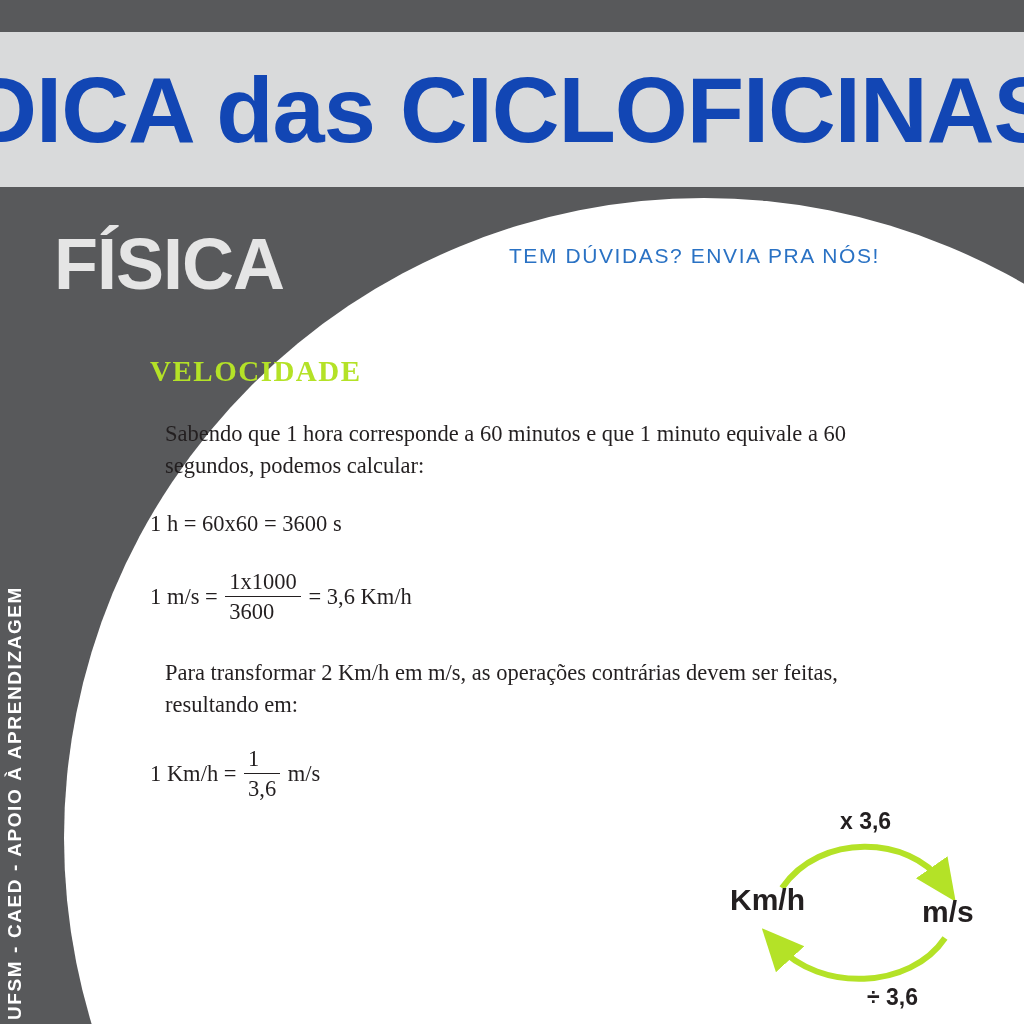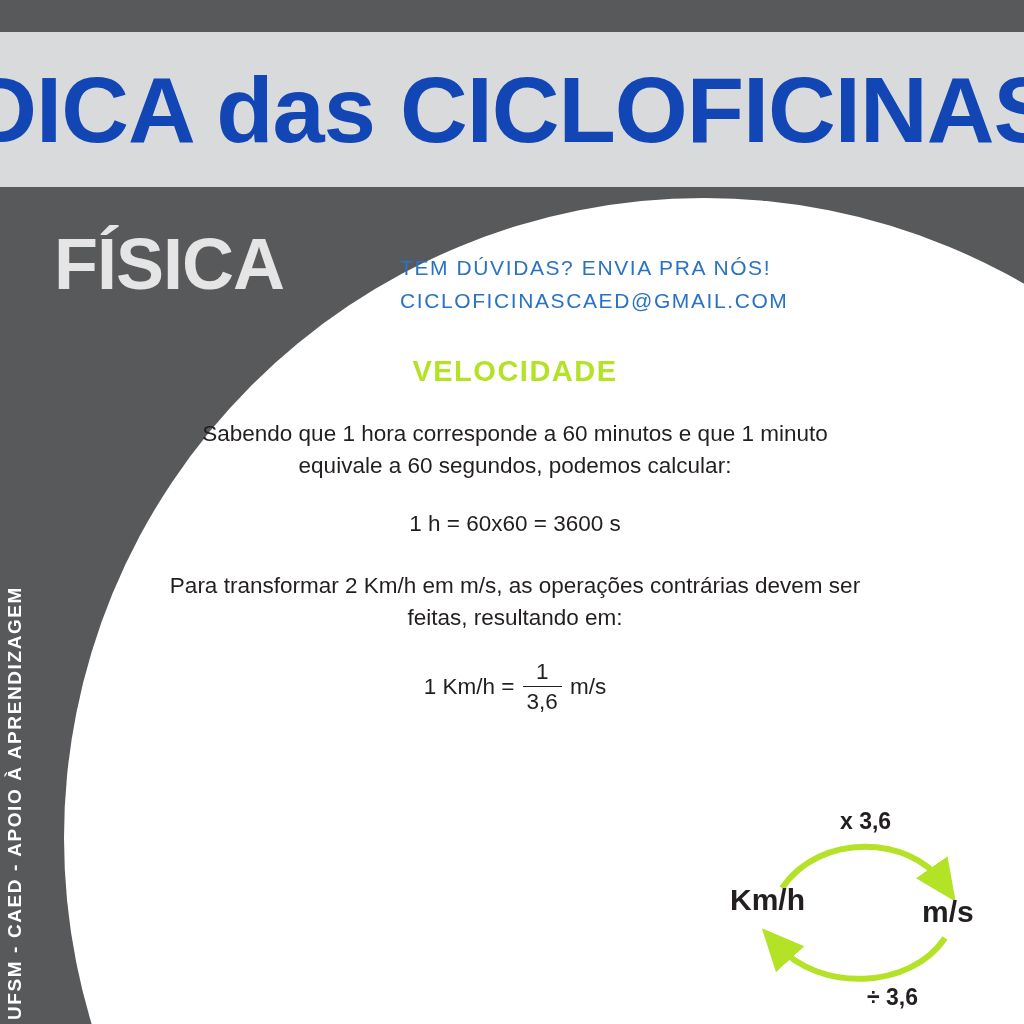--- a/index.html
+++ b/index.html
@@ -85,42 +85,42 @@
     font-weight: bold;
     letter-spacing: 1.6px;
     color: #ffffff;
     white-space: nowrap;
   }
 
   
   .contact {
     position: absolute;
     left: 400px;
-    top: 252px;
+    top: 240px;
     width: 480px;
-    text-align: left;
+    text-align: right;
     color: #2a72c4;
     z-index: 5;
   }
   .contact div {
     font-size: 21px;
     letter-spacing: 1.6px;
     line-height: 1.55;
     white-space: nowrap;
   }
 
   
   .content {
     position: absolute;
     left: 150px;
     top: 355px;
     width: 730px;
     z-index: 5;
-    text-align: center;
     color: #231f20;
+    font-family: Liberation Serif, serif;
   }
   .section-title {
     font-size: 29px;
     font-weight: bold;
     color: #b4e227;
     letter-spacing: 1.5px;
     margin-bottom: 30px;
   }
   .para {
     font-size: 22.5px;
@@ -184,31 +184,38 @@
   <div class="white-circle"></div>
 
   <div class="fisica">FÍSICA</div>
 
   <div class="vertical-wrap">
     <div class="vt">UFSM - CAED - APOIO À APRENDIZAGEM</div>
   </div>
 
   <div class="contact">
     <div>TEM DÚVIDAS? ENVIA PRA NÓS!</div>
-    <div>CICLOFICINASCAED@GMAIL.COM</div>
   </div>
 
   <div class="content">
     <div class="section-title">VELOCIDADE</div>
 
     <div class="para">Sabendo que 1 hora corresponde a 60 minutos e que 1 minuto equivale a 60 segundos, podemos calcular:</div>
 
     <div class="eq">1 h = 60x60 = 3600 s</div>
 
 
+    <div class="eq">
+      <span>1 m/s = </span>
+      <span class="frac">
+        <span class="num">1x1000</span>
+        <span class="den">3600</span>
+      </span>
+      <span> = 3,6 Km/h</span>
+    </div>
 
     <div class="para">Para transformar 2 Km/h em m/s, as operações contrárias devem ser feitas, resultando em:</div>
 
     <div class="eq">
       <span>1 Km/h = </span>
       <span class="frac">
         <span class="num">1</span>
         <span class="den">3,6</span>
       </span>
       <span>  m/s</span>

